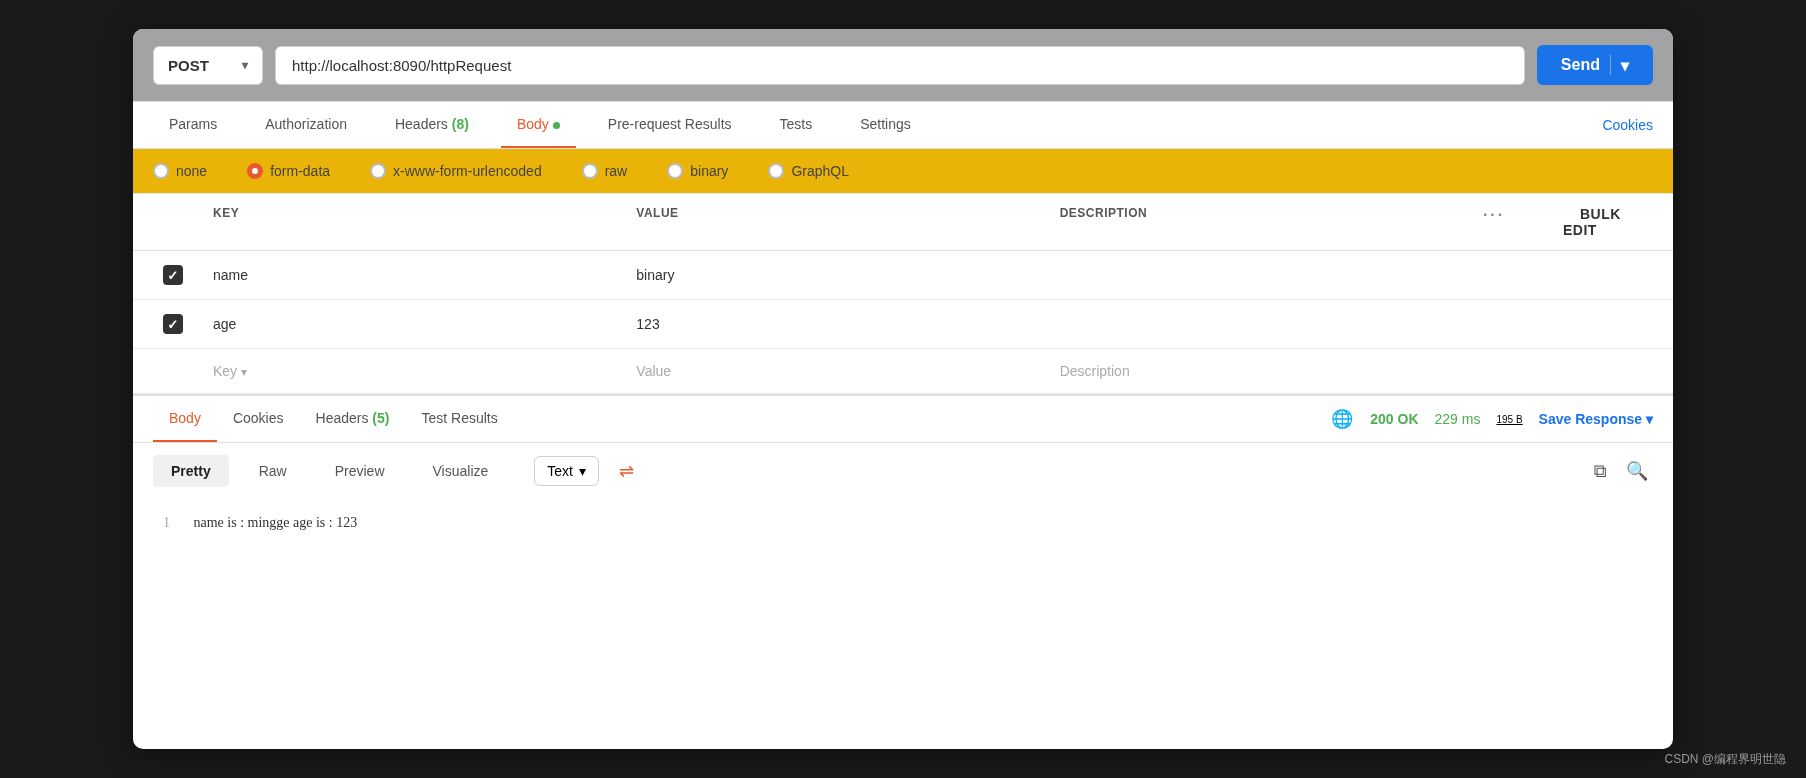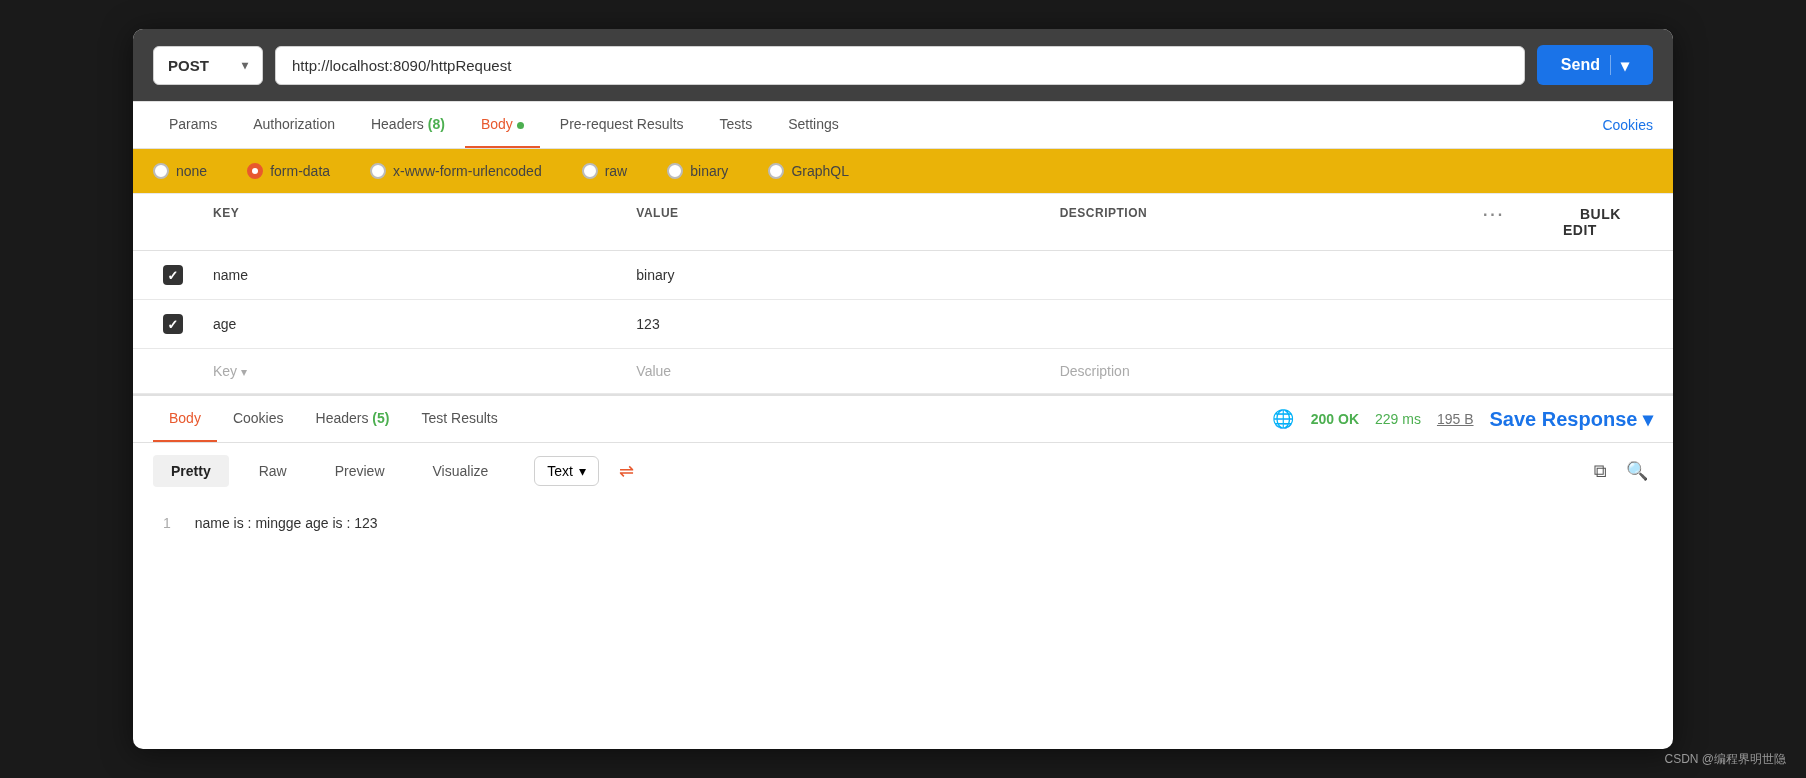--- a/index.html
+++ b/index.html
@@ -20,21 +20,21 @@
       overflow: hidden;
       display: flex;
       flex-direction: column;
       box-shadow: 0 4px 30px rgba(0,0,0,0.5);
     }
     
     .url-bar {
       display: flex;
       align-items: center;
       padding: 16px 20px;
-      background: #404040;
+      background: #a3a3a3;
       border-bottom: 1px solid #e0e0e0;
       gap: 12px;
     }
     .method-selector {
       display: flex;
       align-items: center;
       gap: 8px;
       background: #ffffff;
       border: 1px solid #d0d0d0;
       border-radius: 6px;
@@ -78,21 +78,21 @@
       height: 20px;
       background: rgba(255,255,255,0.4);
     }
     
     .request-tabs {
       display: flex;
       align-items: center;
       padding: 0 20px;
       border-bottom: 1px solid #e0e0e0;
       background: #fff;
-      gap: 4px;
+      gap: 16px;
     }
     .tab {
       padding: 14px 16px;
       font-size: 14px;
       color: #555;
       cursor: pointer;
       border-bottom: 2px solid transparent;
       white-space: nowrap;
     }
     .tab.active {
@@ -250,26 +250,26 @@
     }
     .response-status-row {
       display: flex;
       align-items: center;
       gap: 16px;
       margin-left: auto;
       padding-right: 0;
     }
     .status-200 { color: #4caf50; font-weight: 600; font-size: 14px; }
     .status-time { color: #4caf50; font-size: 14px; }
-    .status-size { color: #737373; font-size: 14px; text-decoration: underline; }
+    .status-size { color: #000000; font-size: 10px; text-decoration: underline; }
     .globe-icon { font-size: 18px; color: #888; }
     .save-response {
       color: #1a73e8;
       font-weight: 600;
-      font-size: 20px;
+      font-size: 14px;
       cursor: pointer;
     }
     
     .response-view-tabs {
       display: flex;
       align-items: center;
       padding: 12px 20px;
       gap: 12px;
     }
     .view-tab {
@@ -309,21 +309,21 @@
     }
     .icon-btn {
       font-size: 18px;
       color: #555;
       cursor: pointer;
       padding: 4px;
     }
     
     .response-body-content {
       padding: 16px 30px;
-      font-family: Liberation Sans, sans-serif;
+      font-family: Liberation Serif, serif;
       font-size: 14px;
       color: #333;
       background: #fff;
       min-height: 80px;
     }
     .line-number {
       color: #aaa;
       margin-right: 20px;
       user-select: none;
     }

